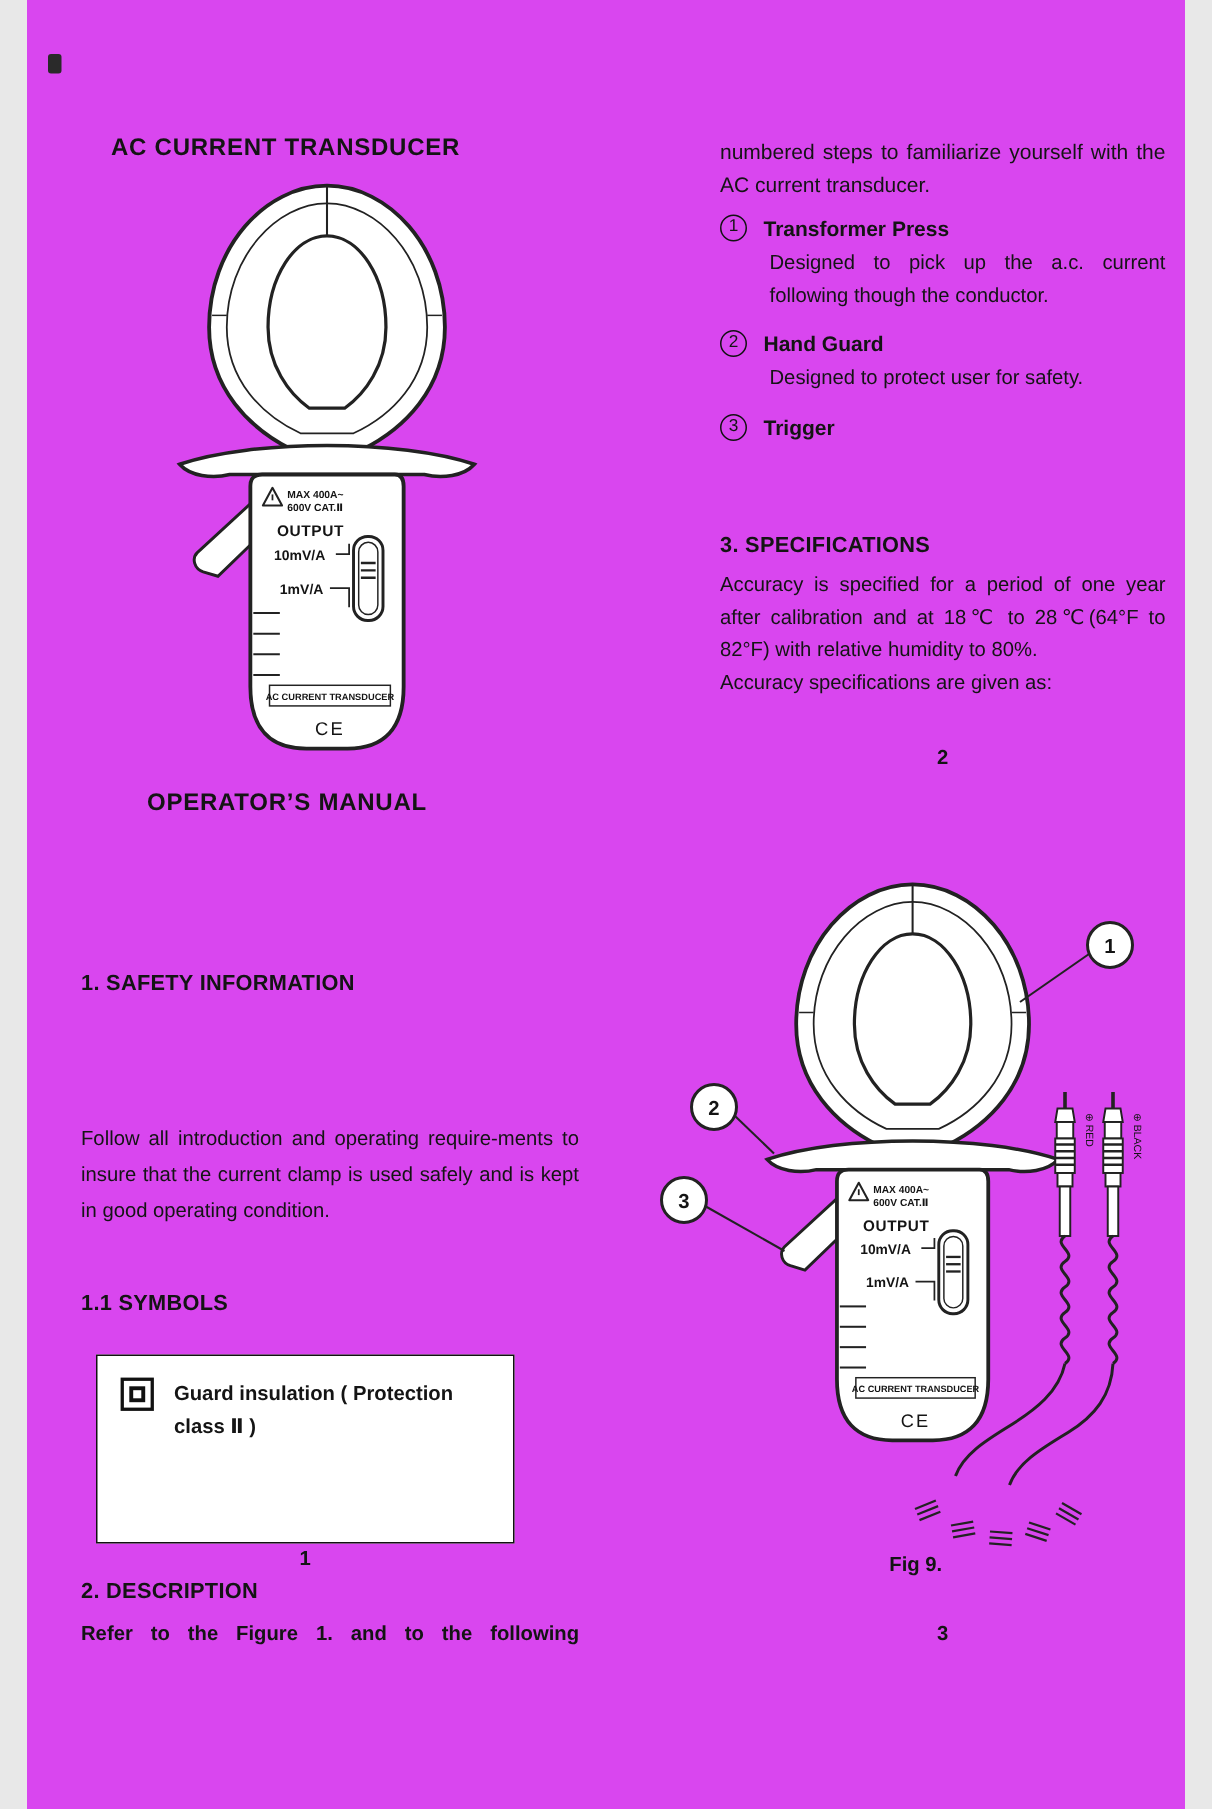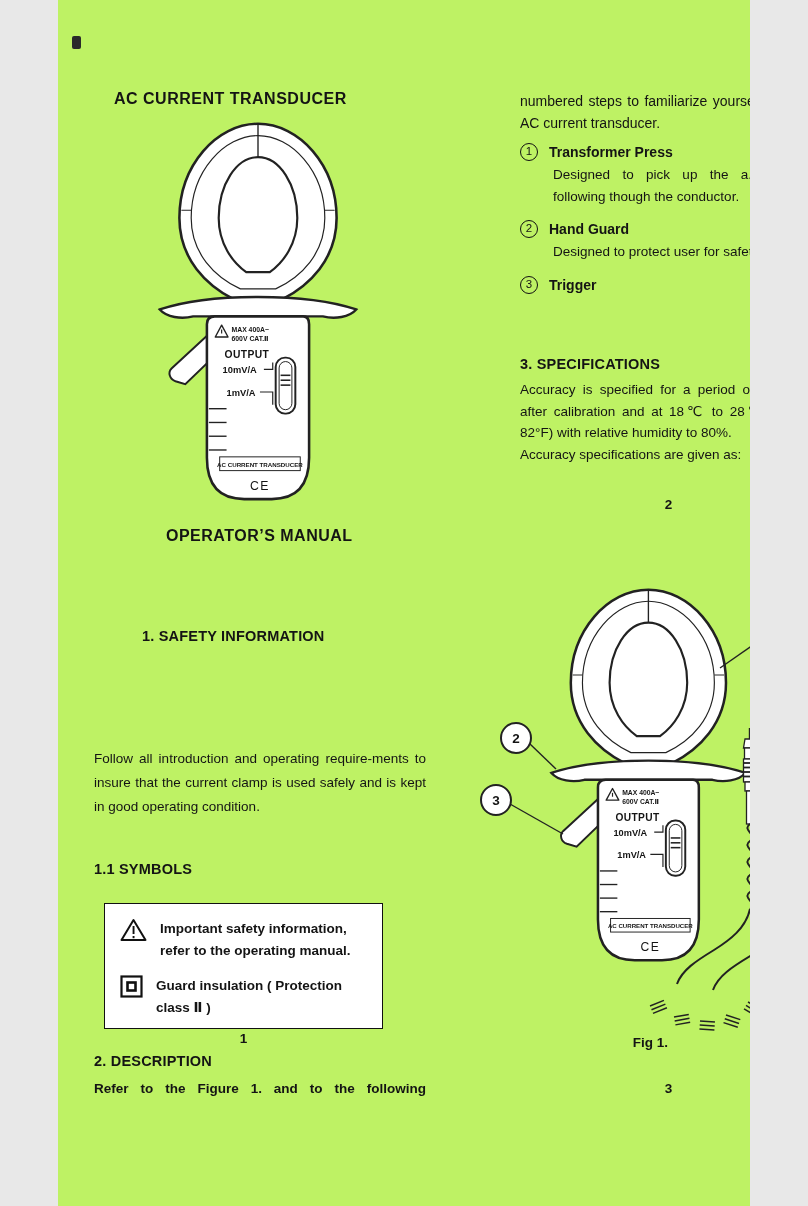--- a/index.html
+++ b/index.html
@@ -1,24 +1,24 @@
 <!DOCTYPE html>
 <html><head>
 <meta charset="utf-8">
 <style>
   * { margin:0; padding:0; box-sizing:border-box; }
   html,body { background:#e8e8e8; }
   body { font-family:"Liberation Sans","DejaVu Sans",sans-serif; color:#141414; }
   .page {
-    position:relative; width:692px; height:1206px; background:#bef264;
+    position:relative; width:772px; height:1206px; background:#d946ef;
     overflow:hidden; margin:0 auto;
   }
   .abs { position:absolute; }
   .doc-title { font-size:16px; font-weight:bold; letter-spacing:.5px; }
-  .doc-subtitle { font-size:16px; font-weight:bold; letter-spacing:.5px;margin-left:28px; }
+  .doc-subtitle { font-size:16px; font-weight:bold; letter-spacing:.5px; }
   .sec-heading { font-size:14.5px; font-weight:bold; letter-spacing:.2px; }
   .body-text { font-size:13.5px; line-height:24px; text-align:justify; }
   .body-text-sm { font-size:14px; line-height:21.5px; text-align:justify; }
   .stretch-line { font-size:13.5px; line-height:24px; text-align:justify; text-align-last:justify; }
   .page-num { font-size:13.5px; font-weight:bold; text-align:center; }
   .symbol-box { border:1.6px solid #111; padding:14px 15px 12px 15px; background:#fff; }
   .symbol-row { display:flex; gap:13px; align-items:flex-start; }
   .symbol-row + .symbol-row { margin-top:13px; }
   .symbol-text { font-size:13.5px; font-weight:bold; line-height:22px; flex:1; }
   .num-item { margin-bottom:13px; }
@@ -78,34 +78,26 @@
         <rect x="81" y="351" width="82" height="14" fill="none" stroke="#222" stroke-width="1"></rect>
         <text x="122" y="361" font-size="6.3" font-weight="bold" text-anchor="middle">AC CURRENT TRANSDUCER</text>
         <text x="122" y="385" font-size="12.5" text-anchor="middle" letter-spacing="1.5">CE</text>
       </g>
     </defs>
     <use href="#device-g"></use>
   </svg>
 
   <h2 class="abs doc-subtitle" style="left:80px;top:527px;">OPERATOR’S MANUAL</h2>
 
-  <h3 class="abs sec-heading" style="left:36px;top:628px;margin-left:48px;">1. SAFETY INFORMATION</h3>
+  <h3 class="abs sec-heading" style="left:36px;top:648px;">1. SAFETY INFORMATION</h3>
   <p class="abs body-text" style="left:36px;top:747px;width:332px;">Follow all introduction and operating require-ments to insure that the current clamp is used safely and is kept in good operating condition.</p>
 
   <h3 class="abs sec-heading" style="left:36px;top:861px;">1.1 SYMBOLS</h3>
 
   <div class="abs symbol-box" style="left:46px;top:903px;width:279px;height:126px;">
-    <div class="symbol-row">
-      <svg width="27" height="24" viewBox="0 0 27 24">
-        <path d="M13.5 2 L25.5 22 L1.5 22 Z" fill="none" stroke="#111" stroke-width="2" stroke-linejoin="round"></path>
-        <rect x="12.6" y="8" width="1.9" height="8" fill="#111"></rect>
-        <rect x="12.6" y="18" width="1.9" height="2.2" fill="#111"></rect>
-      </svg>
-      <div class="symbol-text">Important safety information, refer to the operating manual.</div>
-    </div>
     <div class="symbol-row">
       <svg width="23" height="23" viewBox="0 0 23 23">
         <rect x="1.5" y="1.5" width="20" height="20" fill="none" stroke="#111" stroke-width="2.2"></rect>
         <rect x="7.5" y="7.5" width="8" height="8" fill="none" stroke="#111" stroke-width="2.6"></rect>
       </svg>
       <div class="symbol-text">Guard insulation ( Protection class Ⅱ )</div>
     </div>
   </div>
 
   <div class="abs page-num" style="left:46px;top:1031px;width:279px;">1</div>
@@ -223,17 +215,17 @@
       <circle cx="38" cy="166" r="15" fill="#fff" stroke="#222" stroke-width="2"></circle>
       <text x="38" y="171" text-anchor="middle" font-size="13.5" font-weight="bold">2</text>
     </g>
     <g>
       <line x1="32" y1="232" x2="85" y2="262" stroke="#222" stroke-width="1.4"></line>
       <circle cx="18" cy="228" r="15" fill="#fff" stroke="#222" stroke-width="2"></circle>
       <text x="18" y="233" text-anchor="middle" font-size="13.5" font-weight="bold">3</text>
     </g>
   </svg>
 
-  <div class="abs fig-caption" style="left:420px;top:1035px;width:345px;">Fig 1.</div>
+  <div class="abs fig-caption" style="left:420px;top:1035px;width:345px;">Fig 9.</div>
 
   <div class="abs page-num" style="left:462px;top:1081px;width:297px;">3</div>
 
 </div>
 
 </body></html>

